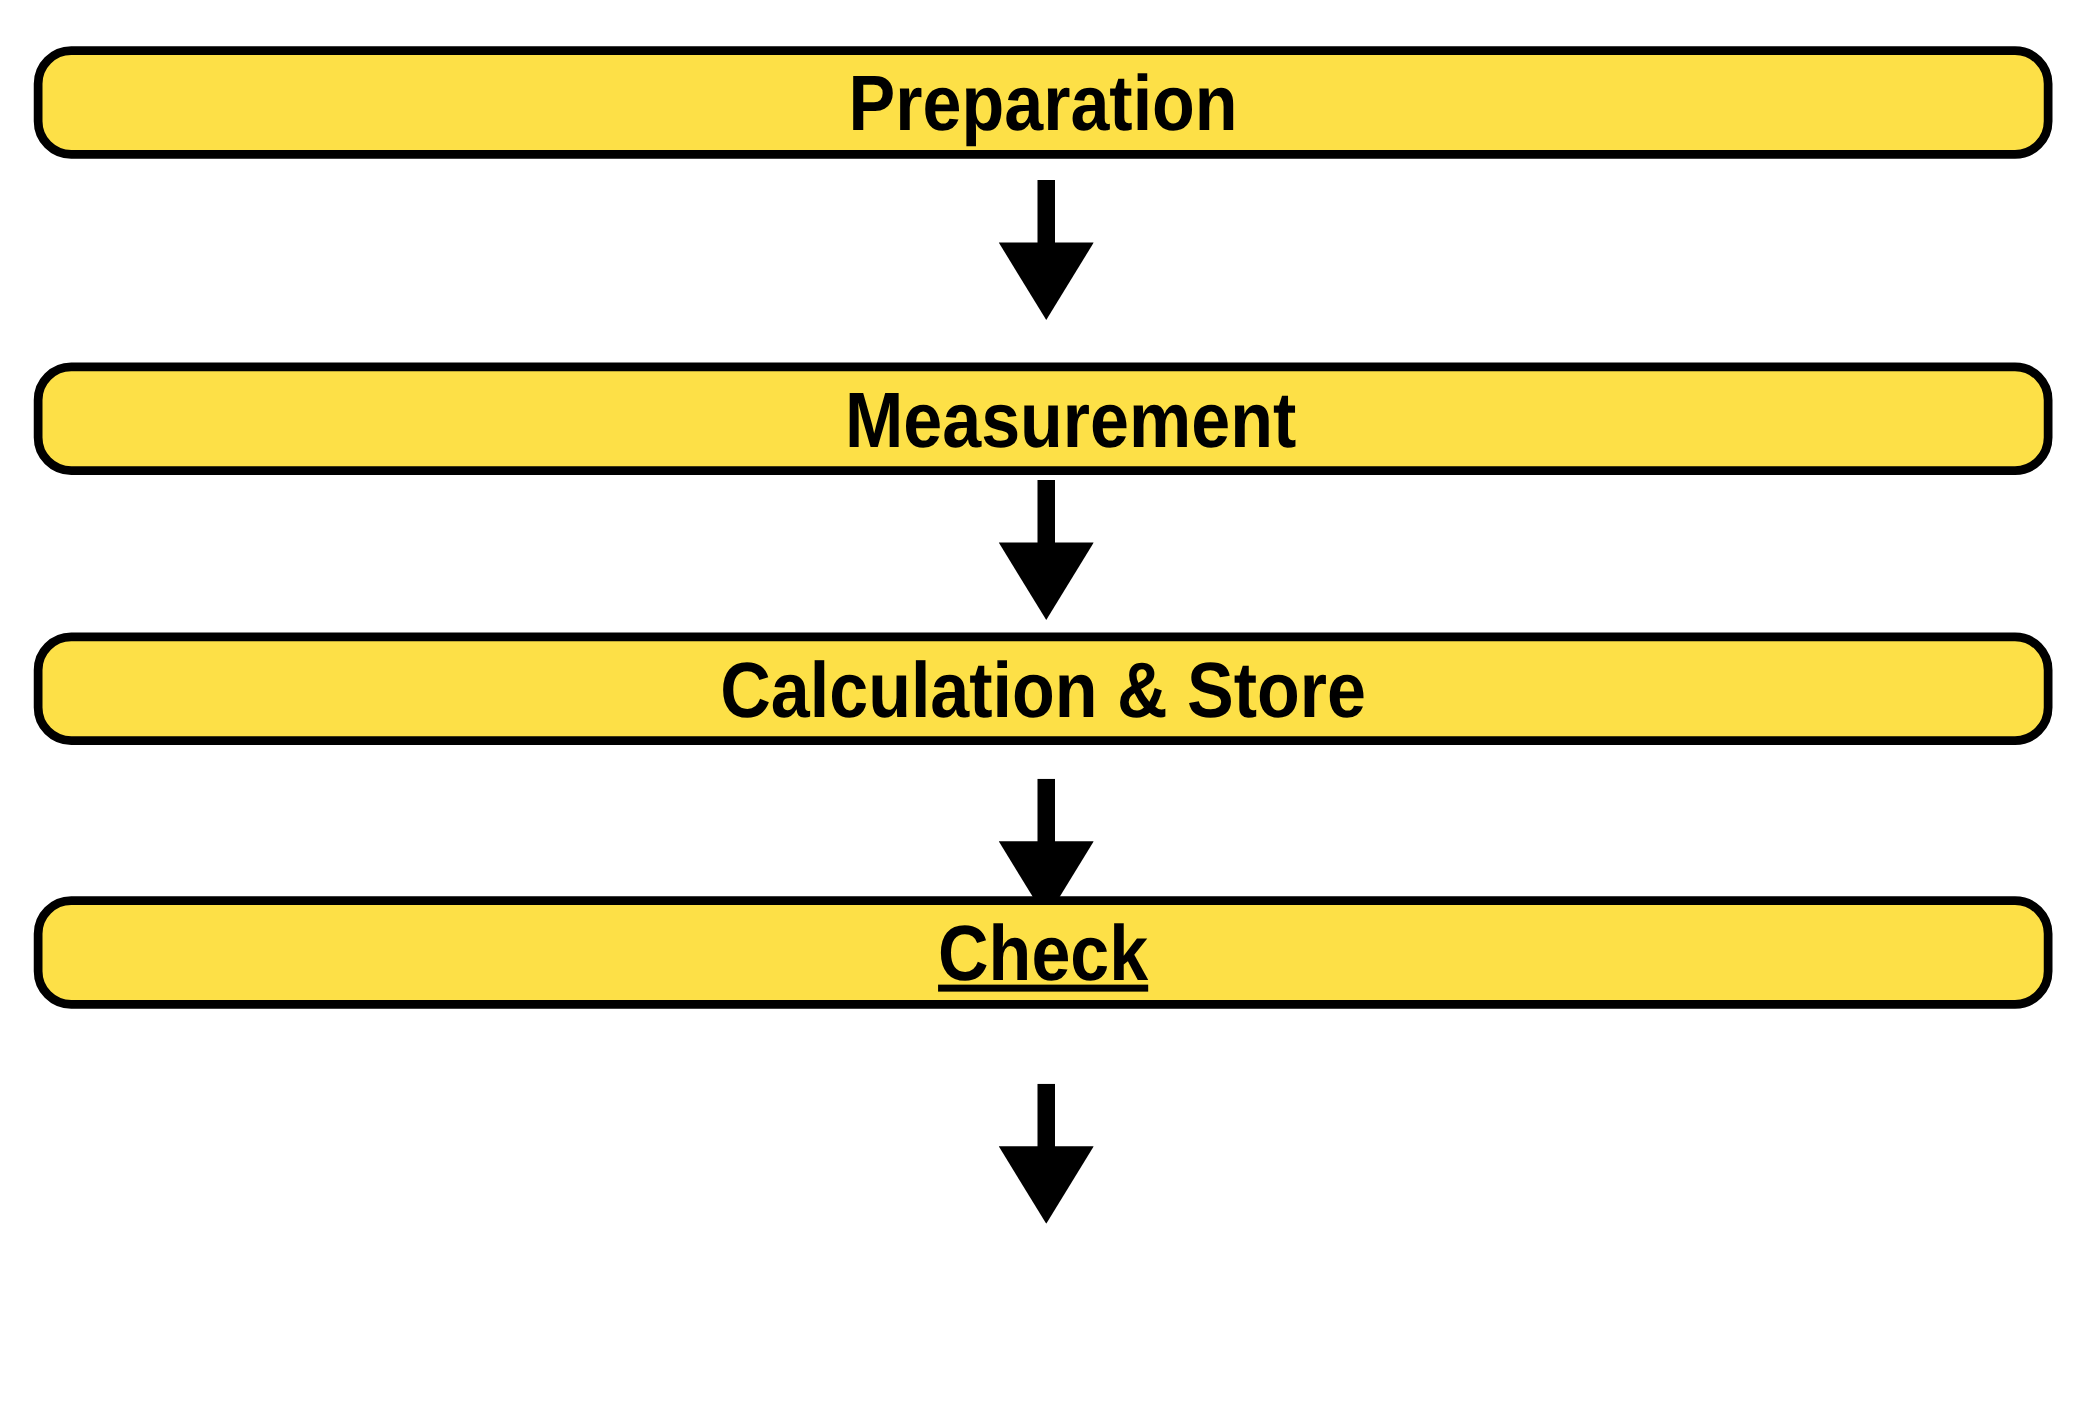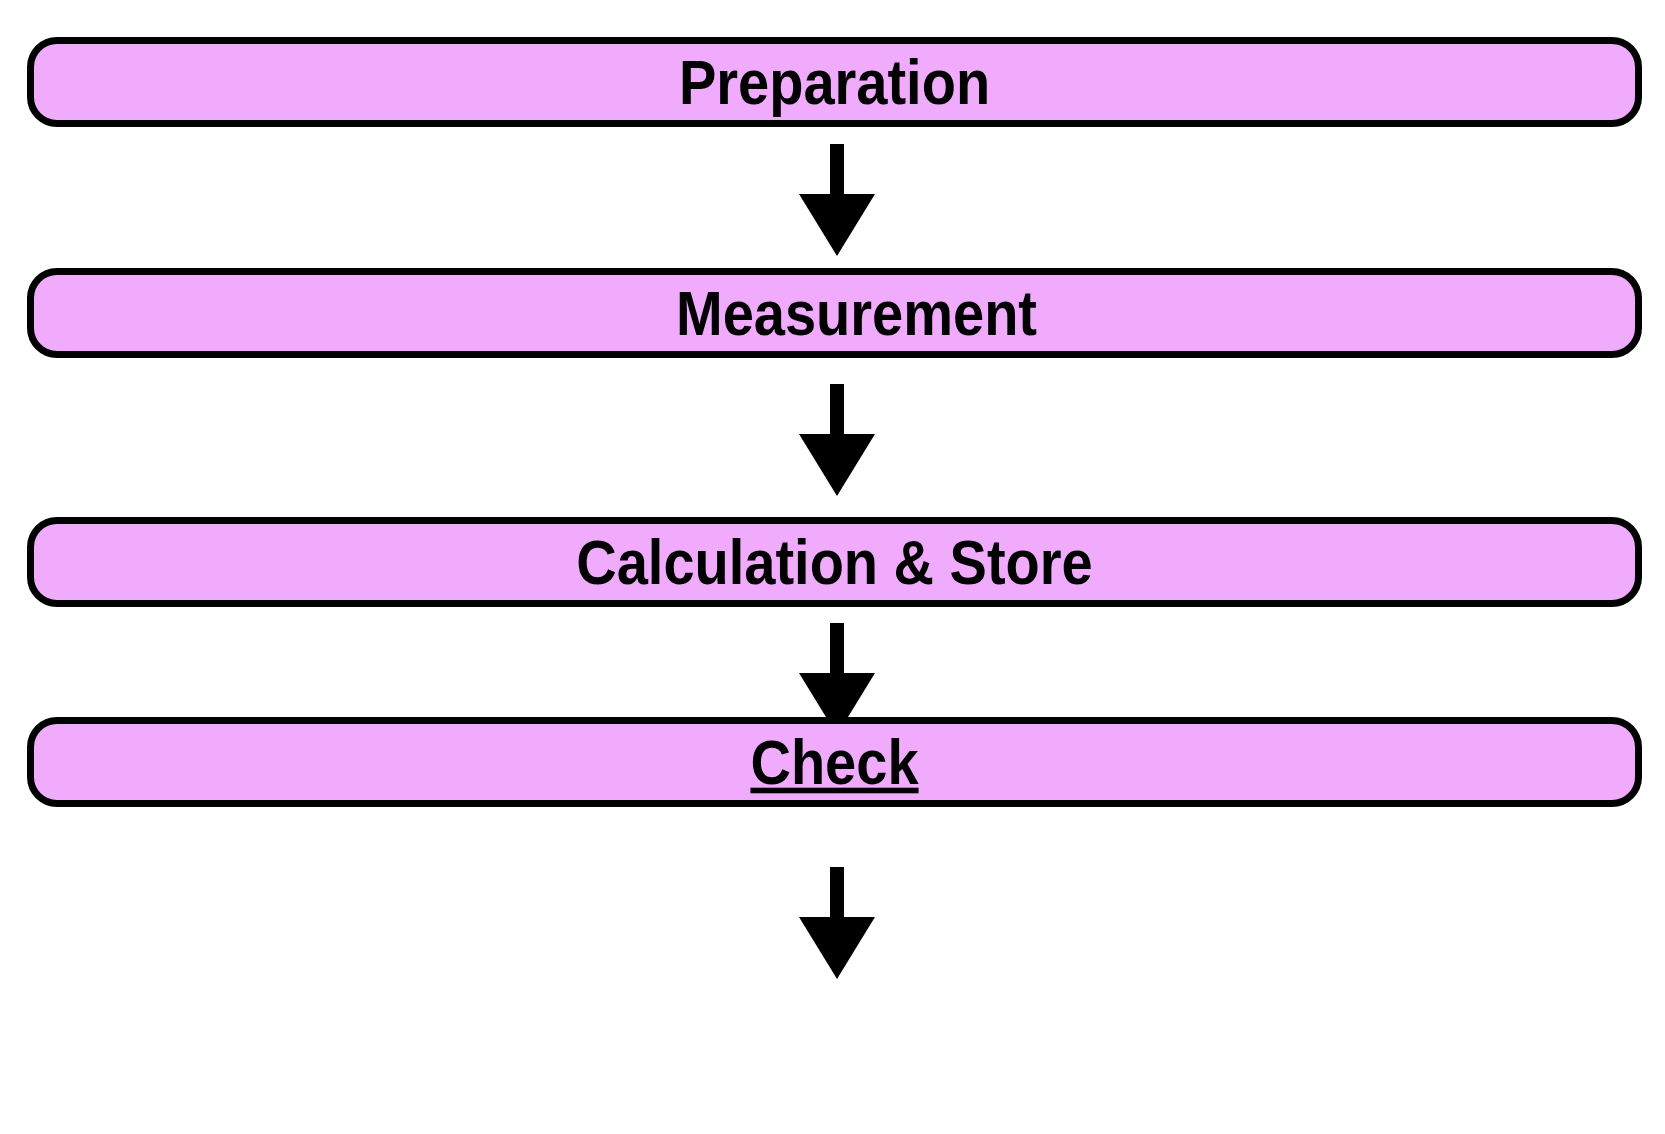--- a/index.html
+++ b/index.html
@@ -14,21 +14,21 @@
     height: 1134px;
     background: #ffffff;
     overflow: hidden;
   }
   .node {
     position: absolute;
     left: 27px;
     width: 1615px;
     height: 90px;
     box-sizing: border-box;
-    background: #f0abfc;
+    background: #fde047;
     border: 7px solid #000000;
     border-radius: 30px;
     display: flex;
     align-items: center;
     justify-content: center;
   }
   .node-label {
     font-size: 56px;
     font-weight: bold;
     color: #000000;
@@ -36,22 +36,22 @@
     transform: scaleY(1.12);
     transform-origin: center;
   }
   .arrow {
     position: absolute;
     left: 799px;
     width: 76px;
     height: 112px;
   }
   .node-1 { top: 37px; }
-  .node-2 { top: 268px; padding-left: 44px; }
-  .node-3 { top: 517px; }
+  .node-2 { top: 290px; padding-left: 44px; }
+  .node-3 { top: 506px; }
   .node-4 { top: 717px; text-decoration: underline; }
   .node-5 { top: 1004px; }
   .arrow-1 { top: 144px; }
   .arrow-2 { top: 384px; }
   .arrow-3 { top: 623px; }
   .arrow-4 { top: 867px; }
 </style>
 </head>
 <body>
 

